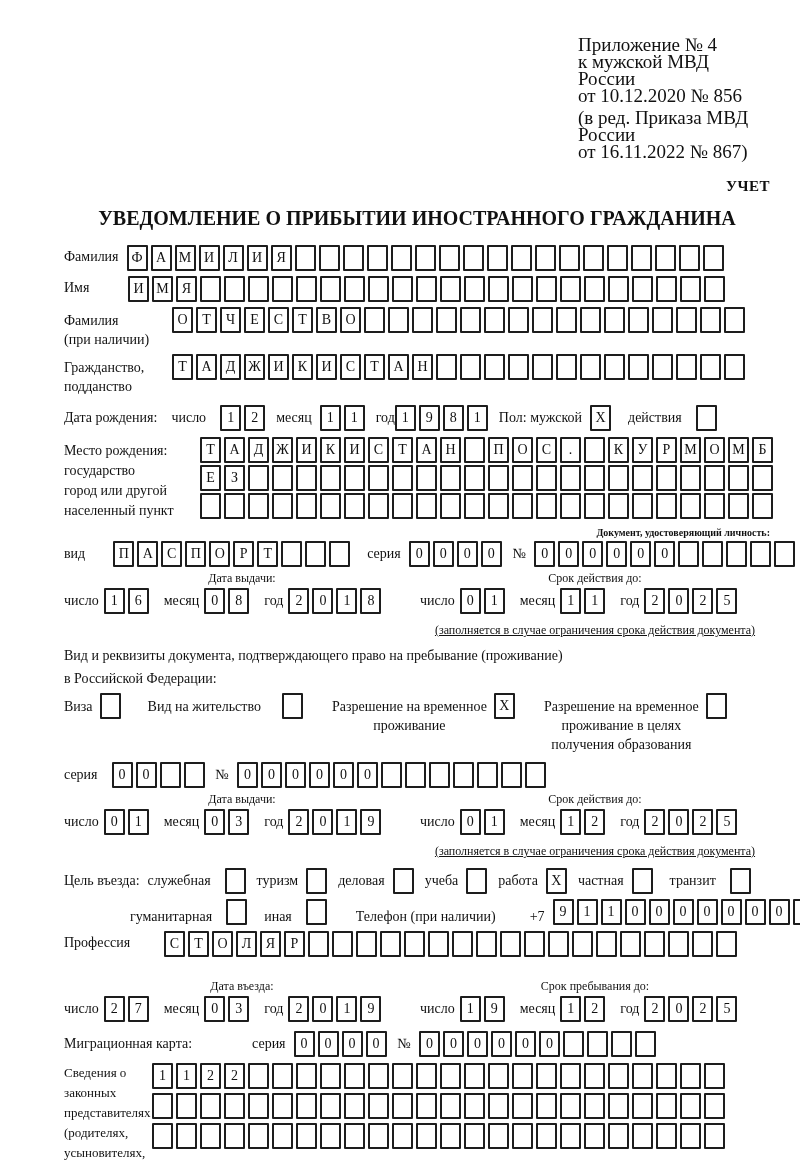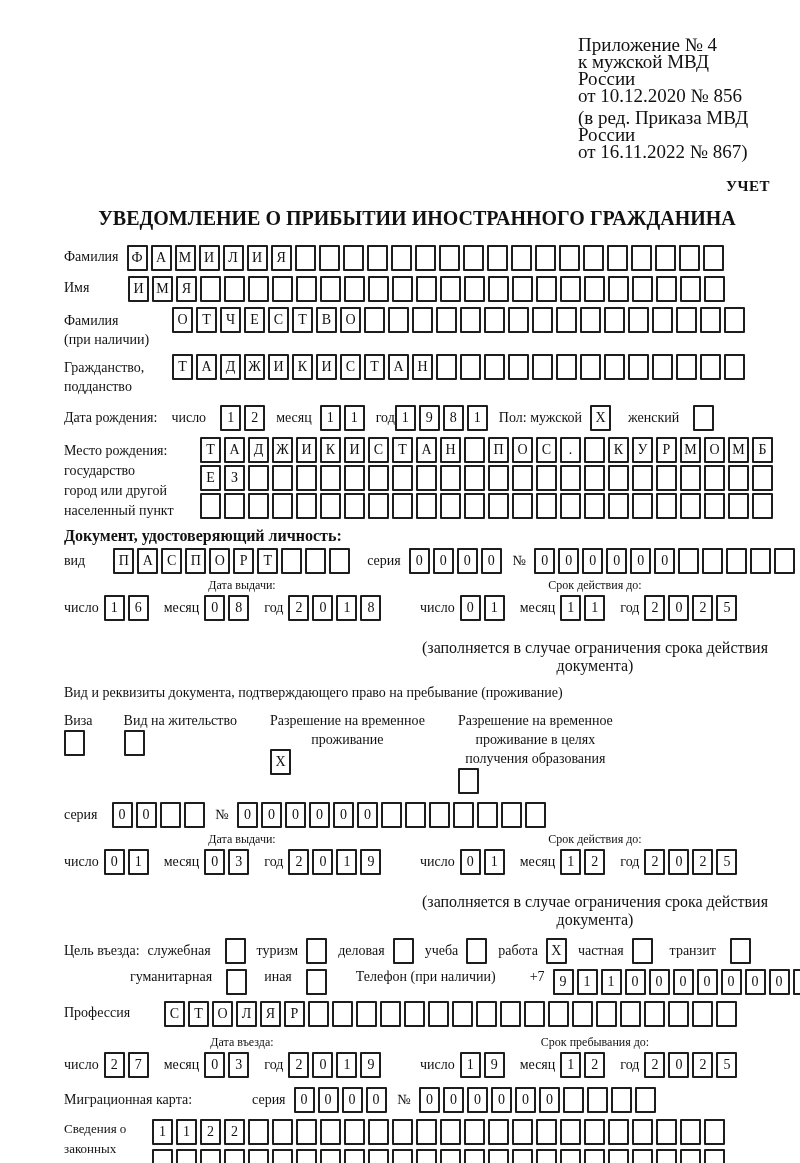--- a/index.html
+++ b/index.html
@@ -27,35 +27,35 @@
     flex: none; width: 21px; height: 26px; margin-right: 3px;
     border: 2px solid #1d1d1d; border-radius: 1px;
     display: inline-flex; align-items: center; justify-content: center;
     font-size: 14px; background: #fff;
   }
   .row { display: flex; align-items: flex-start; white-space: nowrap; margin-top: 5px; }
   .row .lbl { flex: none; padding-top: 4px; margin-right: 8px; }
   .stack { line-height: 19px; padding-top: 4px; }
   .gap8 { width: 8px; flex: none; } .gap14 { width: 14px; flex: none; }
 
-  .center-head { text-align: left; font-weight: bold; font-size: 16px; margin-top: 6px; }
+  .center-head { text-align: right; font-weight: bold; font-size: 10px; margin-top: 6px; }
 
   .two-col { display: flex; margin-top: 4px; }
   .col-left { width: 356px; flex: none; }
   .col-right { flex: 1; }
   .dt-head { text-align: center; font-size: 12px; margin-bottom: 2px; }
   .dt-row { display: flex; align-items: center; white-space: nowrap; }
   .dt-row .dlbl { margin-right: 5px; }
   .dt-row .dgap { width: 12px; flex: none; }
-  .note { font-size: 16px; text-align: center; margin-top: 18px; }
+  .note { font-size: 12px; text-align: center; margin-top: 9px; text-decoration: underline; }
 
   .plain { margin-top: 7px; line-height: 21px; }
 
   .cb-row { display: flex; align-items: flex-start; margin-top: 4px; white-space: nowrap; }
-  .cb-item { display: flex; align-items: flex-start; margin-right: 14px; flex-direction: column; }
+  .cb-item { display: flex; align-items: flex-start; margin-right: 14px; }
   .cb-item .cap { padding-top: 4px; margin-right: 7px; text-align: center; line-height: 19px; }
 
   .legal { display: flex; margin-top: 6px; }
   .legal .lbl6 { flex: none; width: 82px; font-size: 13px; line-height: 20px; margin-right: 6px; }
   .legal .boxcol .cells { display: flex; margin-bottom: 4px; }
 </style>
 </head>
 <body>
 
 <div class="page">
@@ -224,21 +224,21 @@
         <span class="cell">8</span>
         <span class="cell">1</span>
       </span>
       <span class="gap8"></span>
     <span>Пол: мужской</span>
       <span class="gap8"></span>
     <span class="cells">
         <span class="cell">X</span>
       </span>
       <span class="gap14"></span>
-    <span>женский</span>
+    <span>действия</span>
       <span class="gap14"></span>
     <span class="cells">
         <span class="cell"></span>
       </span>
   </div>
 
   <div class="row" style="margin-top:6px">
     <span class="lbl stack" style="width:128px; line-height:20px">
       <span>Место рождения:</span><br>
       <span>государство</span><br>
@@ -417,20 +417,21 @@
             <span class="cell">0</span>
             <span class="cell">2</span>
             <span class="cell">5</span>
           </span>
       </div>
       <div class="note">(заполняется в случае ограничения срока действия документа)</div>
     </div>
   </div>
 
   <div class="plain">Вид и реквизиты документа, подтверждающего право на пребывание (проживание)</div>
+  <div class="plain" style="margin-top:2px">в Российской Федерации:</div>
 
   <div class="cb-row">
     <span class="cb-item">
       <span class="cap">Виза</span>
       <span class="cells">
           <span class="cell"></span>
         </span>
     </span>
     <span class="cb-item" style="margin-left:10px">
       <span class="cap">Вид на жительство</span>
@@ -572,21 +573,21 @@
     <span class="cells">
         <span class="cell"></span>
       </span>
       <span class="gap14"></span>
     <span>транзит</span>
       <span class="gap14"></span>
     <span class="cells">
         <span class="cell"></span>
       </span>
   </div>
-  <div class="row" style="margin-top:5px; align-items:flex-start; padding-left:66px">
+  <div class="row" style="margin-top:5px; align-items:flex-end; padding-left:66px">
     <span>гуманитарная</span>
       <span class="gap14"></span>
     <span class="cells">
         <span class="cell"></span>
       </span>
       <span class="gap14"></span>
     <span>иная</span>
       <span class="gap14"></span>
     <span class="cells">
         <span class="cell"></span>
@@ -634,21 +635,21 @@
         <span class="cell"></span>
         <span class="cell"></span>
         <span class="cell"></span>
         <span class="cell"></span>
         <span class="cell"></span>
         <span class="cell"></span>
         <span class="cell"></span>
       </span>
   </div>
 
-  <div class="two-col" style="margin-top:8px">
+  <div class="two-col" style="margin-top:22px">
     <div class="col-left">
       <div class="dt-head" style="font-weight:normal">Дата въезда:</div>
       <div class="dt-row">
         <span class="dlbl">число</span>
         <span class="cells">
             <span class="cell">2</span>
             <span class="cell">7</span>
           </span>
           <span class="dgap"></span>
         <span class="dlbl">месяц</span>

